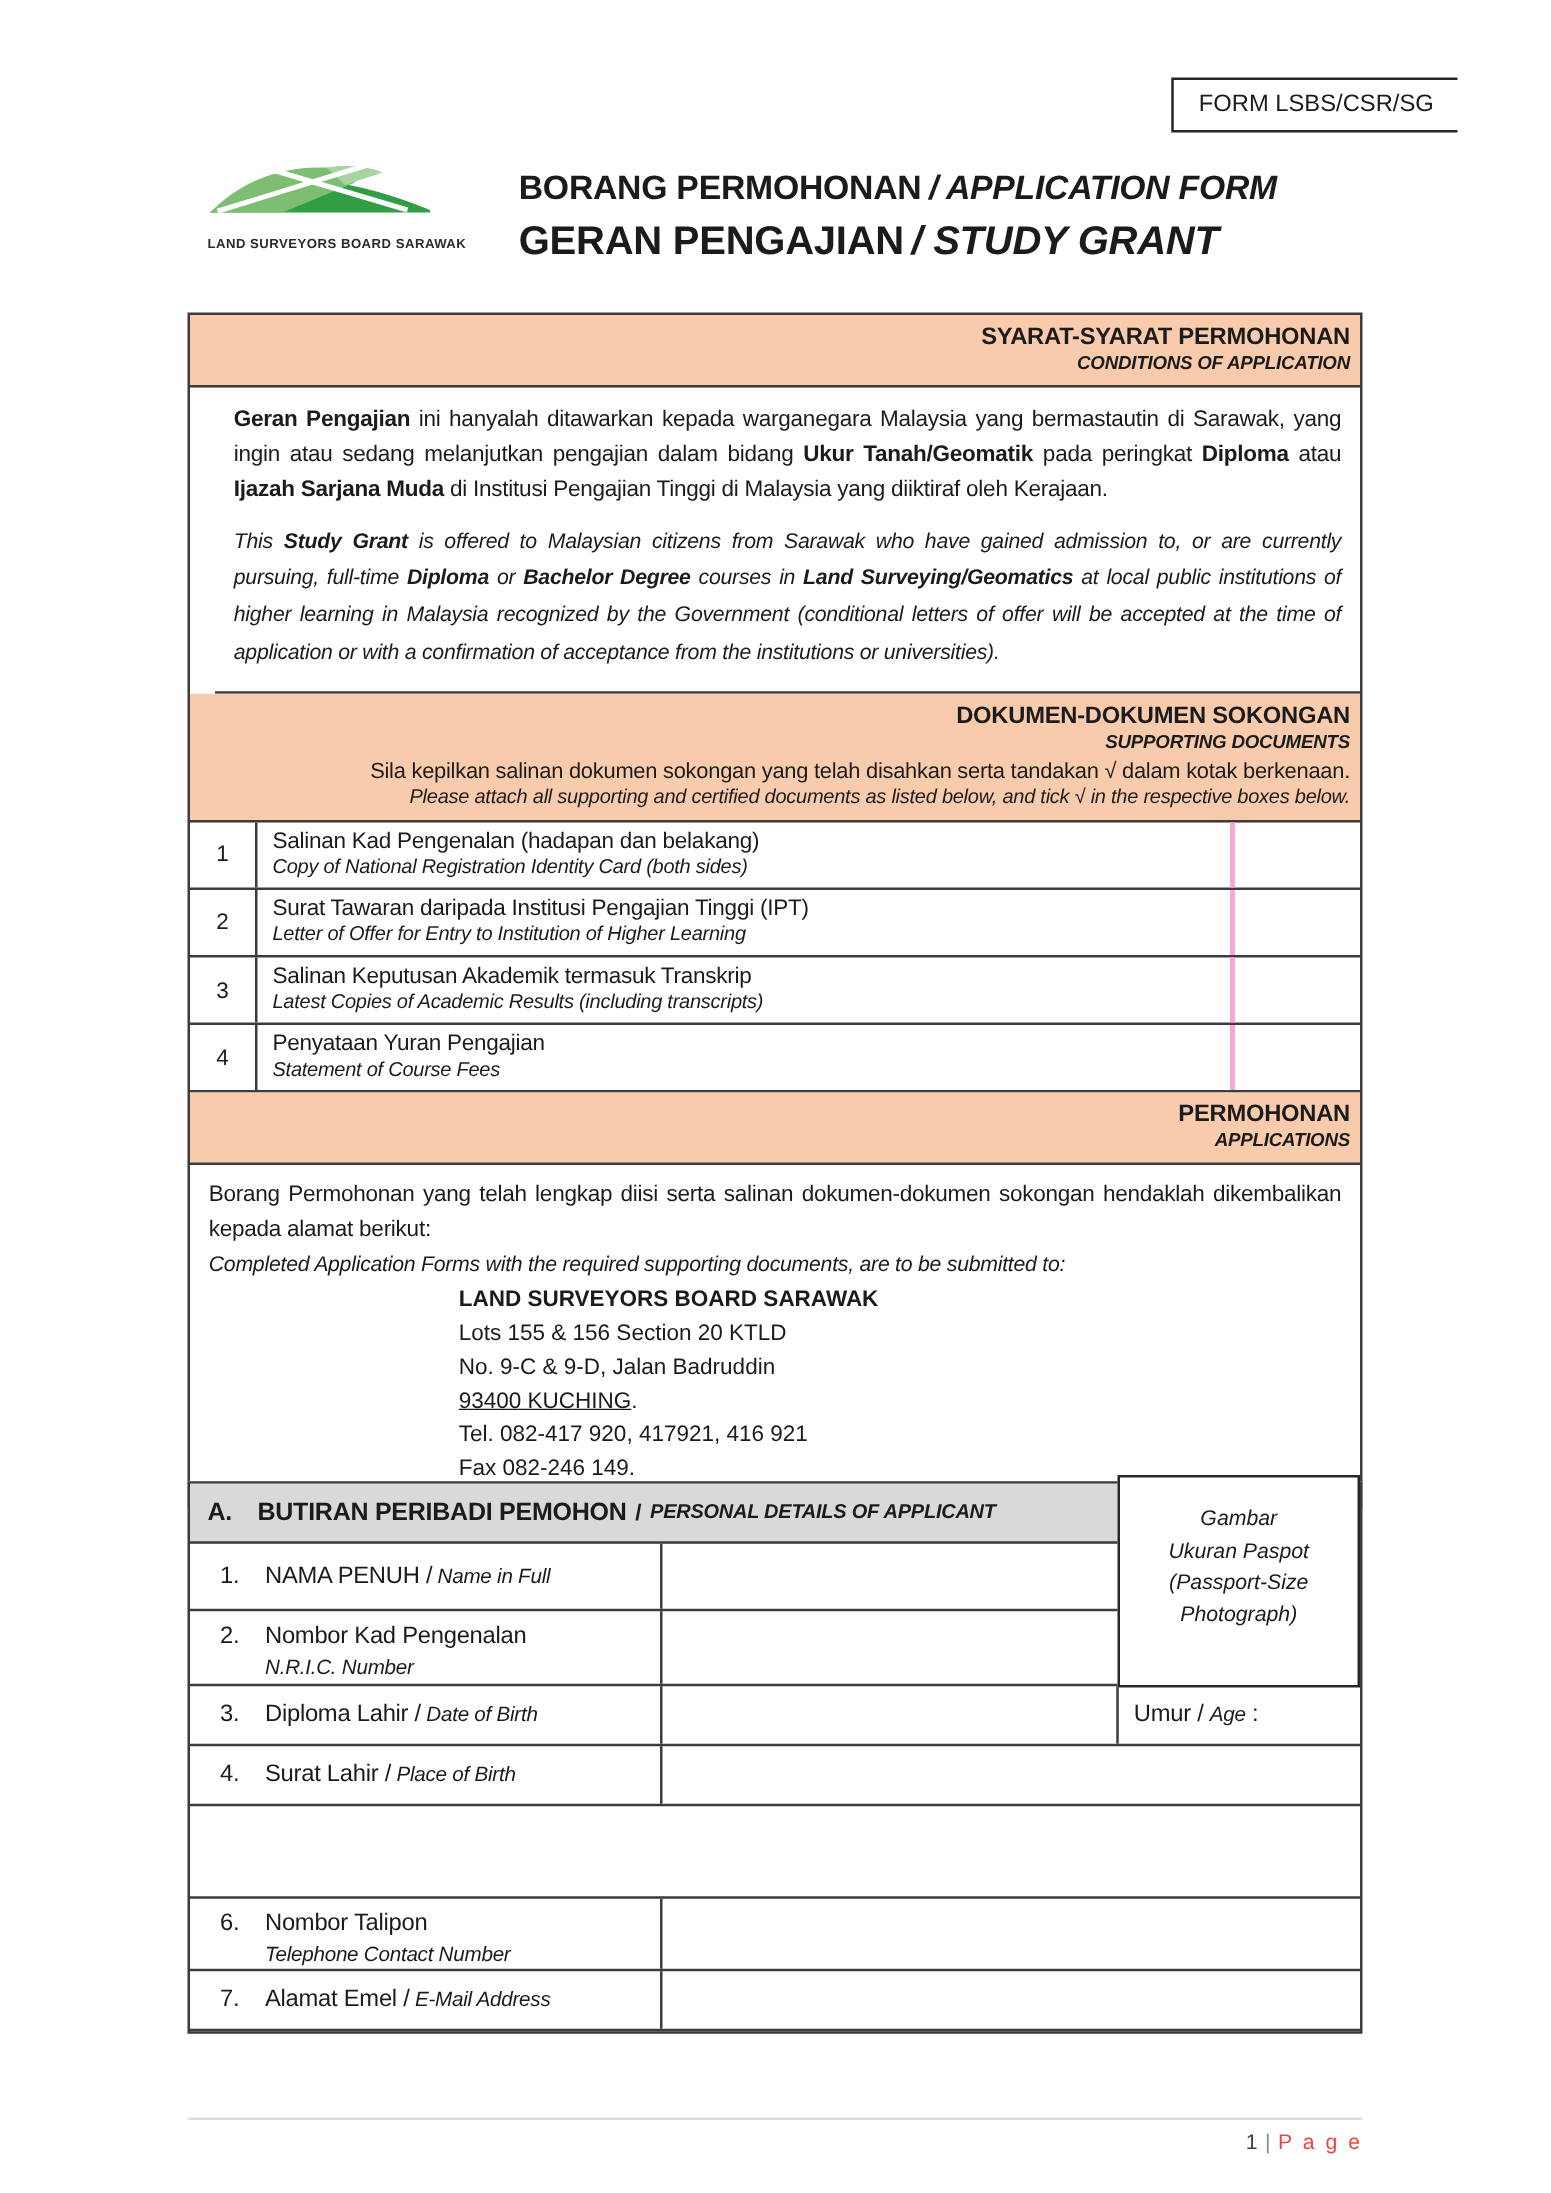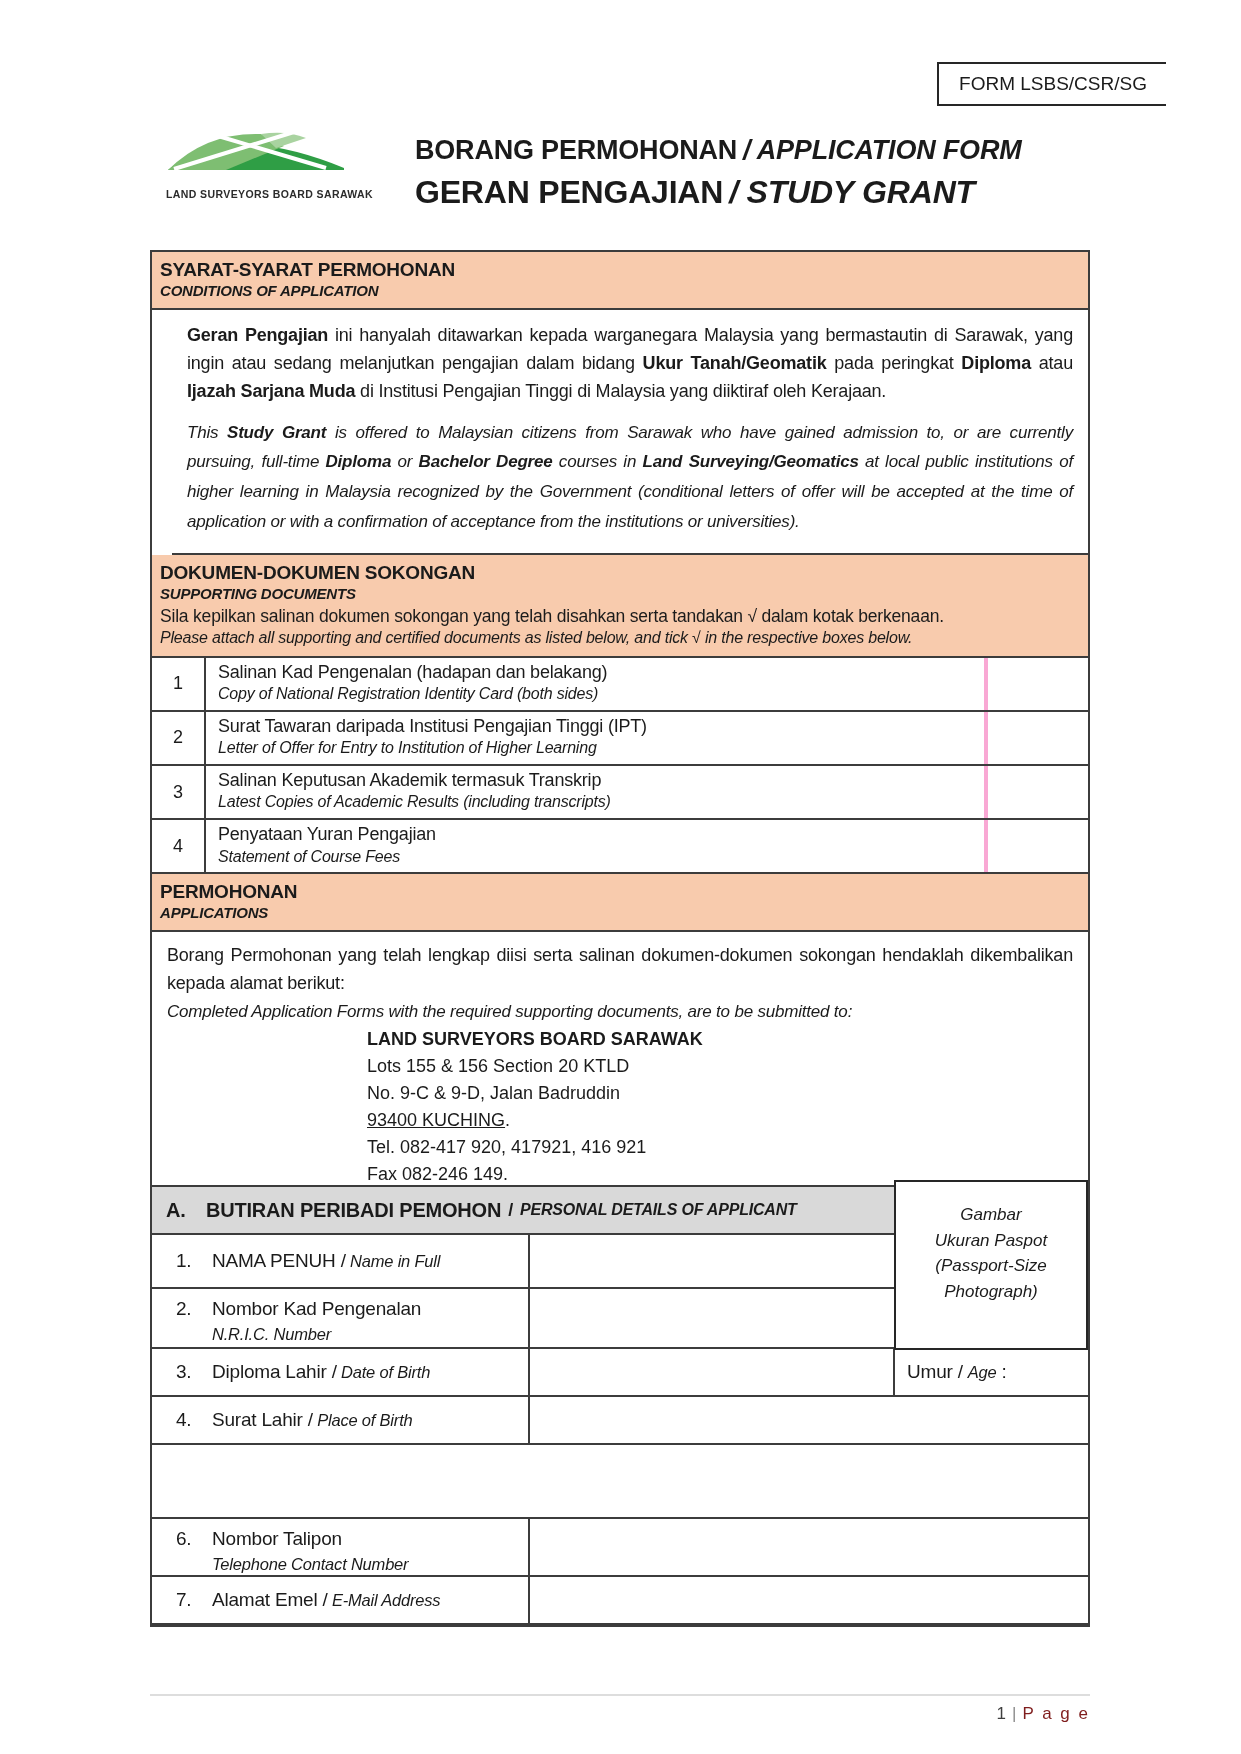--- a/index.html
+++ b/index.html
@@ -28,21 +28,21 @@
   .t2 { font-size:32px; font-weight:bold; white-space:nowrap; margin-top:8px; }
   .t-en { font-style:italic; margin-left:6px; }
 
   
   .main-table {
     position:absolute; top:250px; left:150px; width:940px;
     border:2px solid #3c3c3c; box-sizing:border-box; background:#fff;
   }
   .sec { border-bottom:2px solid #3c3c3c; }
   .sec:last-child { border-bottom:none; }
-  .sec-header { background:#F8CBAD; text-align:left; padding:7px 8px 9px; }
+  .sec-header { background:#F8CBAD; text-align:right; padding:7px 8px 9px; }
   .sh-my { font-size:19px; font-weight:bold; }
   .sh-en { font-size:15px; font-weight:bold; font-style:italic; margin-top:1px; }
   .note-my { font-size:17.5px; margin-top:4px; }
   .note-en { font-size:16px; font-style:italic; margin-top:2px; }
 
   .cond-body { padding:12px 15px 16px;margin-left:20px; }
   .cond-my { margin:0; font-size:18px; line-height:1.55; text-align:justify; }
   .cond-en { margin:12px 0 0; font-size:17px; line-height:1.75; text-align:justify; font-style:italic; }
 
   .doc-row { display:flex; border-bottom:2px solid #3c3c3c; min-height:52px; }
@@ -95,21 +95,21 @@
     display:flex; flex-direction:column; align-items:center; justify-content:center;
     font-size:17px; font-style:italic; line-height:1.5; text-align:center; letter-spacing:0;
     padding-bottom:24px;
   }
 
   
   .footer-rule { position:absolute; top:1694px; left:150px; width:940px; border-top:2px solid #DDDDDD; }
   .footer-text { position:absolute; top:1704px; left:150px; width:940px; text-align:right; font-size:17px; letter-spacing:0; }
   .pg-num { color:#3f3f3f; }
   .pg-sep { color:#8a8a8a; margin:0 6px; }
-  .pg-word { color:#7f1d1d; letter-spacing:2px; }
+  .pg-word { color:#ef4444; letter-spacing:2px; }
 </style>
 </head>
 <body>
 
 <div class="page">
 
   <div class="form-code">
     <span>FORM LSBS/CSR/SG</span>
   </div>
 

